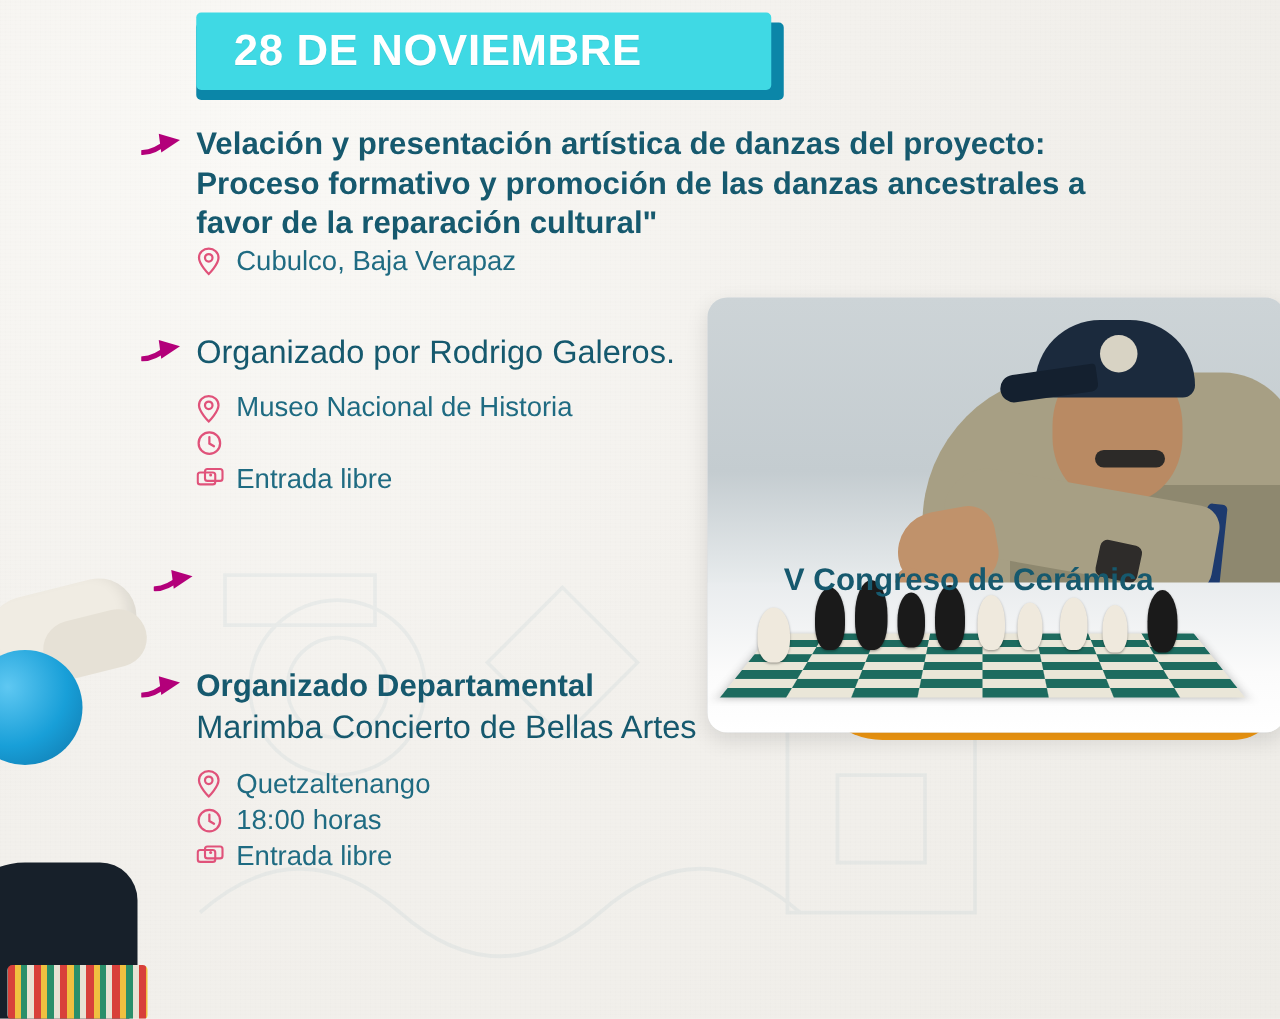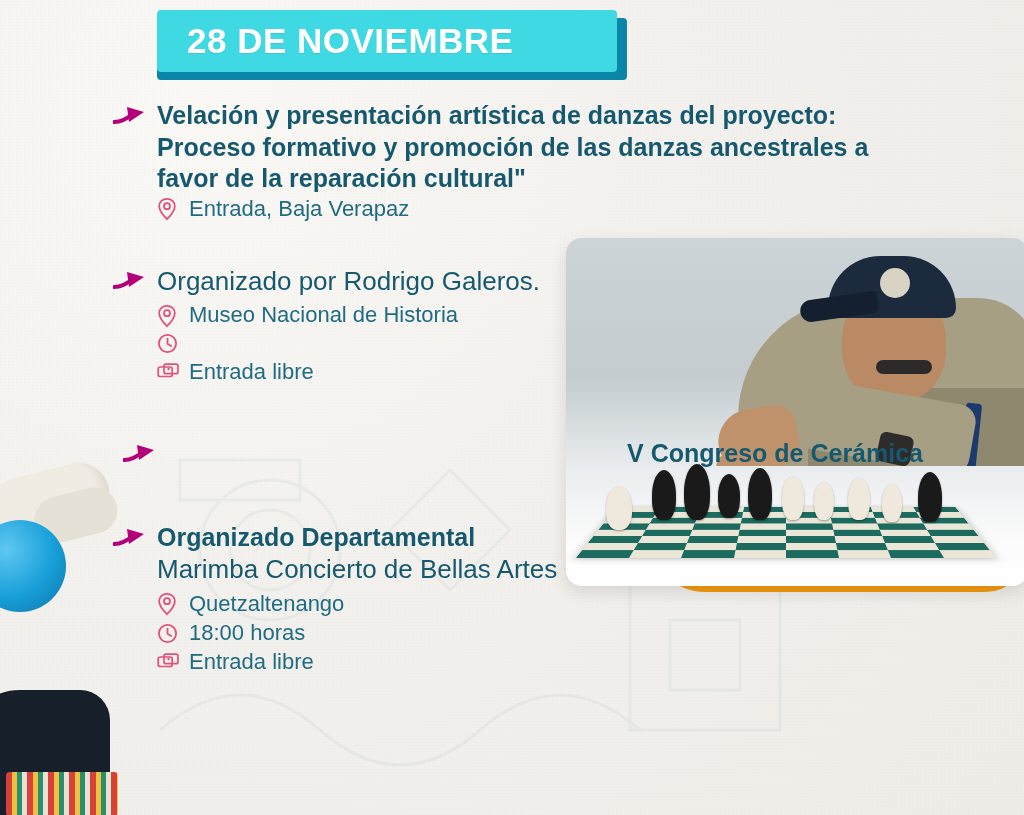--- a/index.html
+++ b/index.html
@@ -135,21 +135,21 @@
     font-weight: bold;
   }
   .event-subtitle {
     color: #16596e;
     font-size: 26px;
     font-weight: normal;
     line-height: 1.3;
     margin: 0;
   }
   .event-meta {
-    margin-top: 3px;
+    margin-top: 14px;
     margin-left: 44px;
   }
   .meta-row {
     display: flex;
     align-items: center;
     margin-bottom: 1px;
   }
   .meta-icon {
     flex: 0 0 auto;
     width: 32px;
@@ -531,21 +531,21 @@
         </div>
       </div>
       <div class="event-meta tight">
         <div class="meta-row">
           <span class="meta-icon">
             <svg width="20" height="24" viewBox="0 0 20 24">
               <path d="M10 1.8 C5.6 1.8 2.2 5.1 2.2 9.2 C2.2 14.4 10 22.2 10 22.2 C10 22.2 17.8 14.4 17.8 9.2 C17.8 5.1 14.4 1.8 10 1.8 Z" fill="none" stroke="#e0527a" stroke-width="1.8"></path>
               <circle cx="10" cy="9.2" r="3" fill="none" stroke="#e0527a" stroke-width="1.8"></circle>
             </svg>
           </span>
-          <span class="meta-text">Entrada, Baja Verapaz</span>
+          <span class="meta-text">Cubulco, Baja Verapaz</span>
         </div>
       </div>
     </div>
 
     <div class="event" style="margin-top:42px;">
       <div class="event-head">
         <span class="arrow-icon">
           <svg width="34" height="22" viewBox="0 0 34 22">
             <path d="M1 16 C8 16 14 13 21 7" stroke="#b3007a" stroke-width="4" fill="none" stroke-linecap="round"></path>
             <path d="M14 1 L31 6 L16 16 Z" fill="#b3007a"></path>

